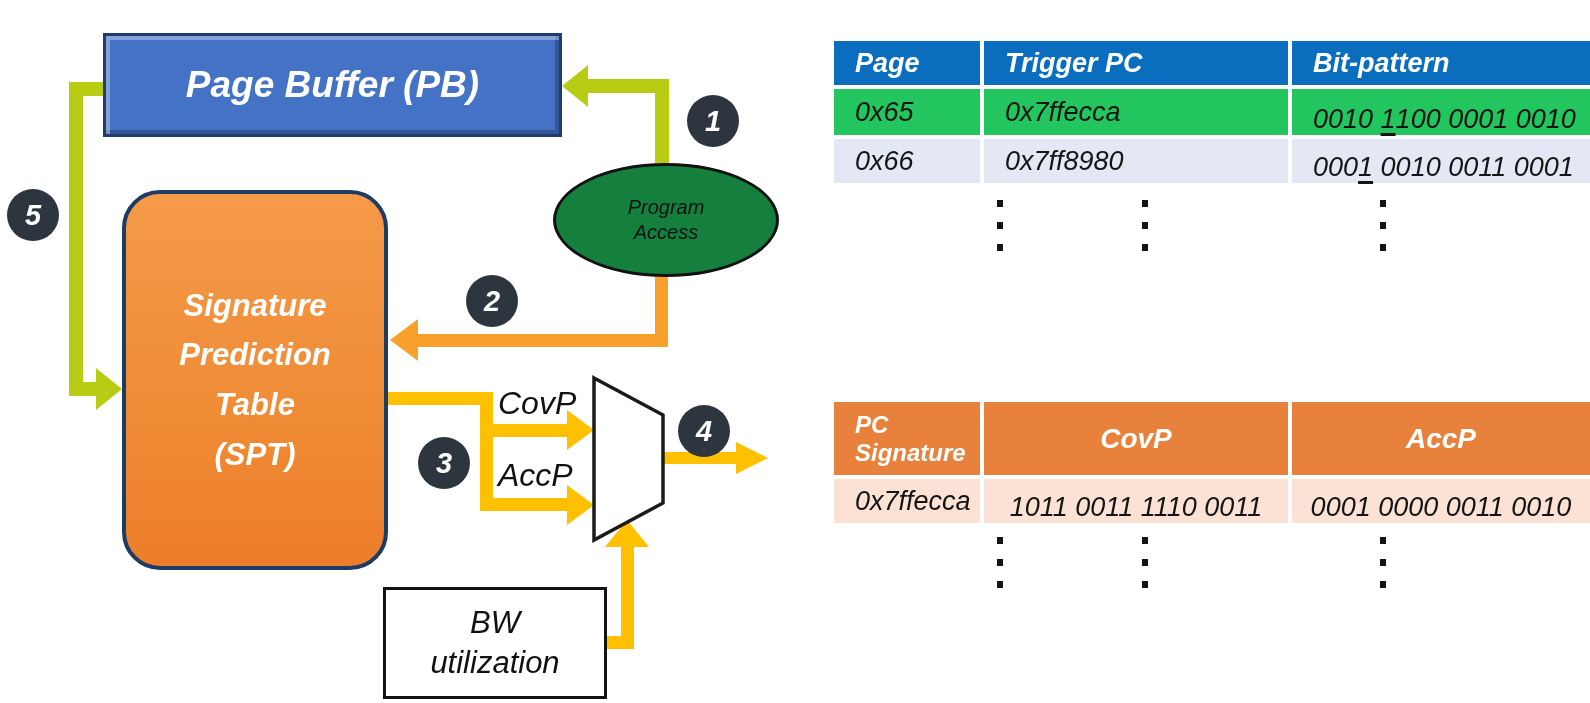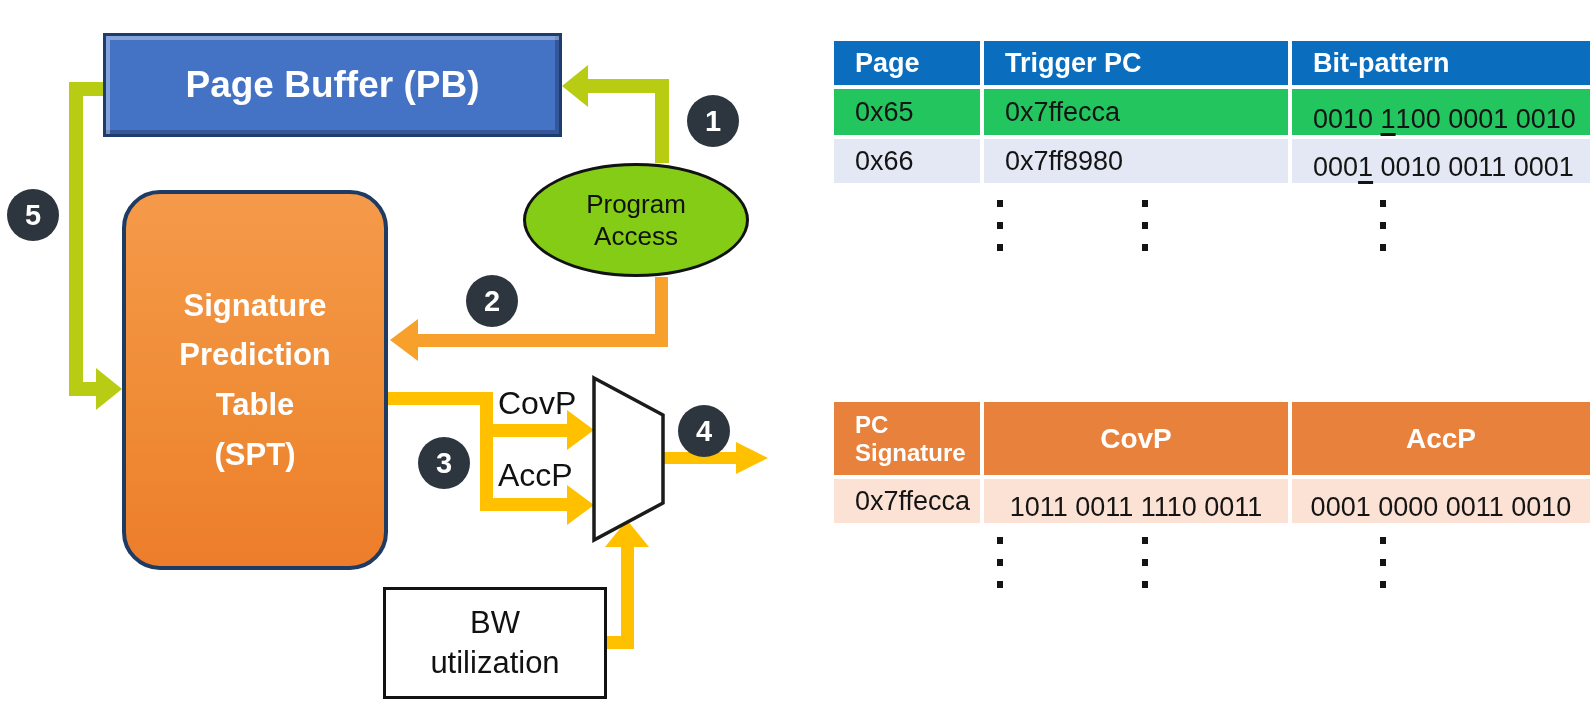--- a/index.html
+++ b/index.html
@@ -1,18 +1,18 @@
 <!DOCTYPE html>
 <html><head>
 <meta charset="utf-8">
 <style>
   html,body{margin:0;padding:0;background:#fff;}
   #canvas{
     position:relative;width:1590px;height:703px;background:#ffffff;
-    font-family:"Liberation Sans", sans-serif;overflow:hidden;
+    font-family:"Liberation Sans", sans-serif;overflow:hidden;font-style:italic;
   }
   
   .seg{position:absolute;z-index:1;}
   .green{background:#b8cc14;}
   .orange{background:#f7a02b;}
   .yellow{background:#ffc000;}
   .arr{position:absolute;width:0;height:0;z-index:1;}
   
   .node{position:absolute;z-index:2;box-sizing:border-box;display:flex;align-items:center;justify-content:center;text-align:center;}
   #pb-box{
@@ -22,23 +22,23 @@
     color:#fff;font-size:37px;font-weight:bold;
   }
   #spt-box{
     left:122px;top:190px;width:266px;height:380px;
     background:linear-gradient(180deg,#f59a4a 0%,#ef8b35 60%,#ed7d2b 100%);
     border:4px solid #1d3b63;border-radius:38px;
     color:#fff;font-size:31px;font-weight:bold;line-height:1.6;
   }
   #spt-box .wrap{width:160px;}
   #pa-ellipse{
-    left:523px;top:163px;width:226px;height:114px;
-    background:#84cc16;border:3px solid #121212;border-radius:50%;
-    color:#111;font-size:26px;line-height:1.25;
+    left:553px;top:163px;width:226px;height:114px;
+    background:#15803d;border:3px solid #121212;border-radius:50%;
+    color:#111;font-size:20px;line-height:1.25;
   }
   #pa-ellipse .wrap{width:140px;}
   #bw-box{
     left:383px;top:587px;width:224px;height:112px;
     background:#fff;border:3px solid #121212;
     color:#111;font-size:31px;line-height:1.3;white-space:pre-line;
   }
   .flow-label{position:absolute;z-index:2;color:#111;font-size:32px;}
   
   .badge{

